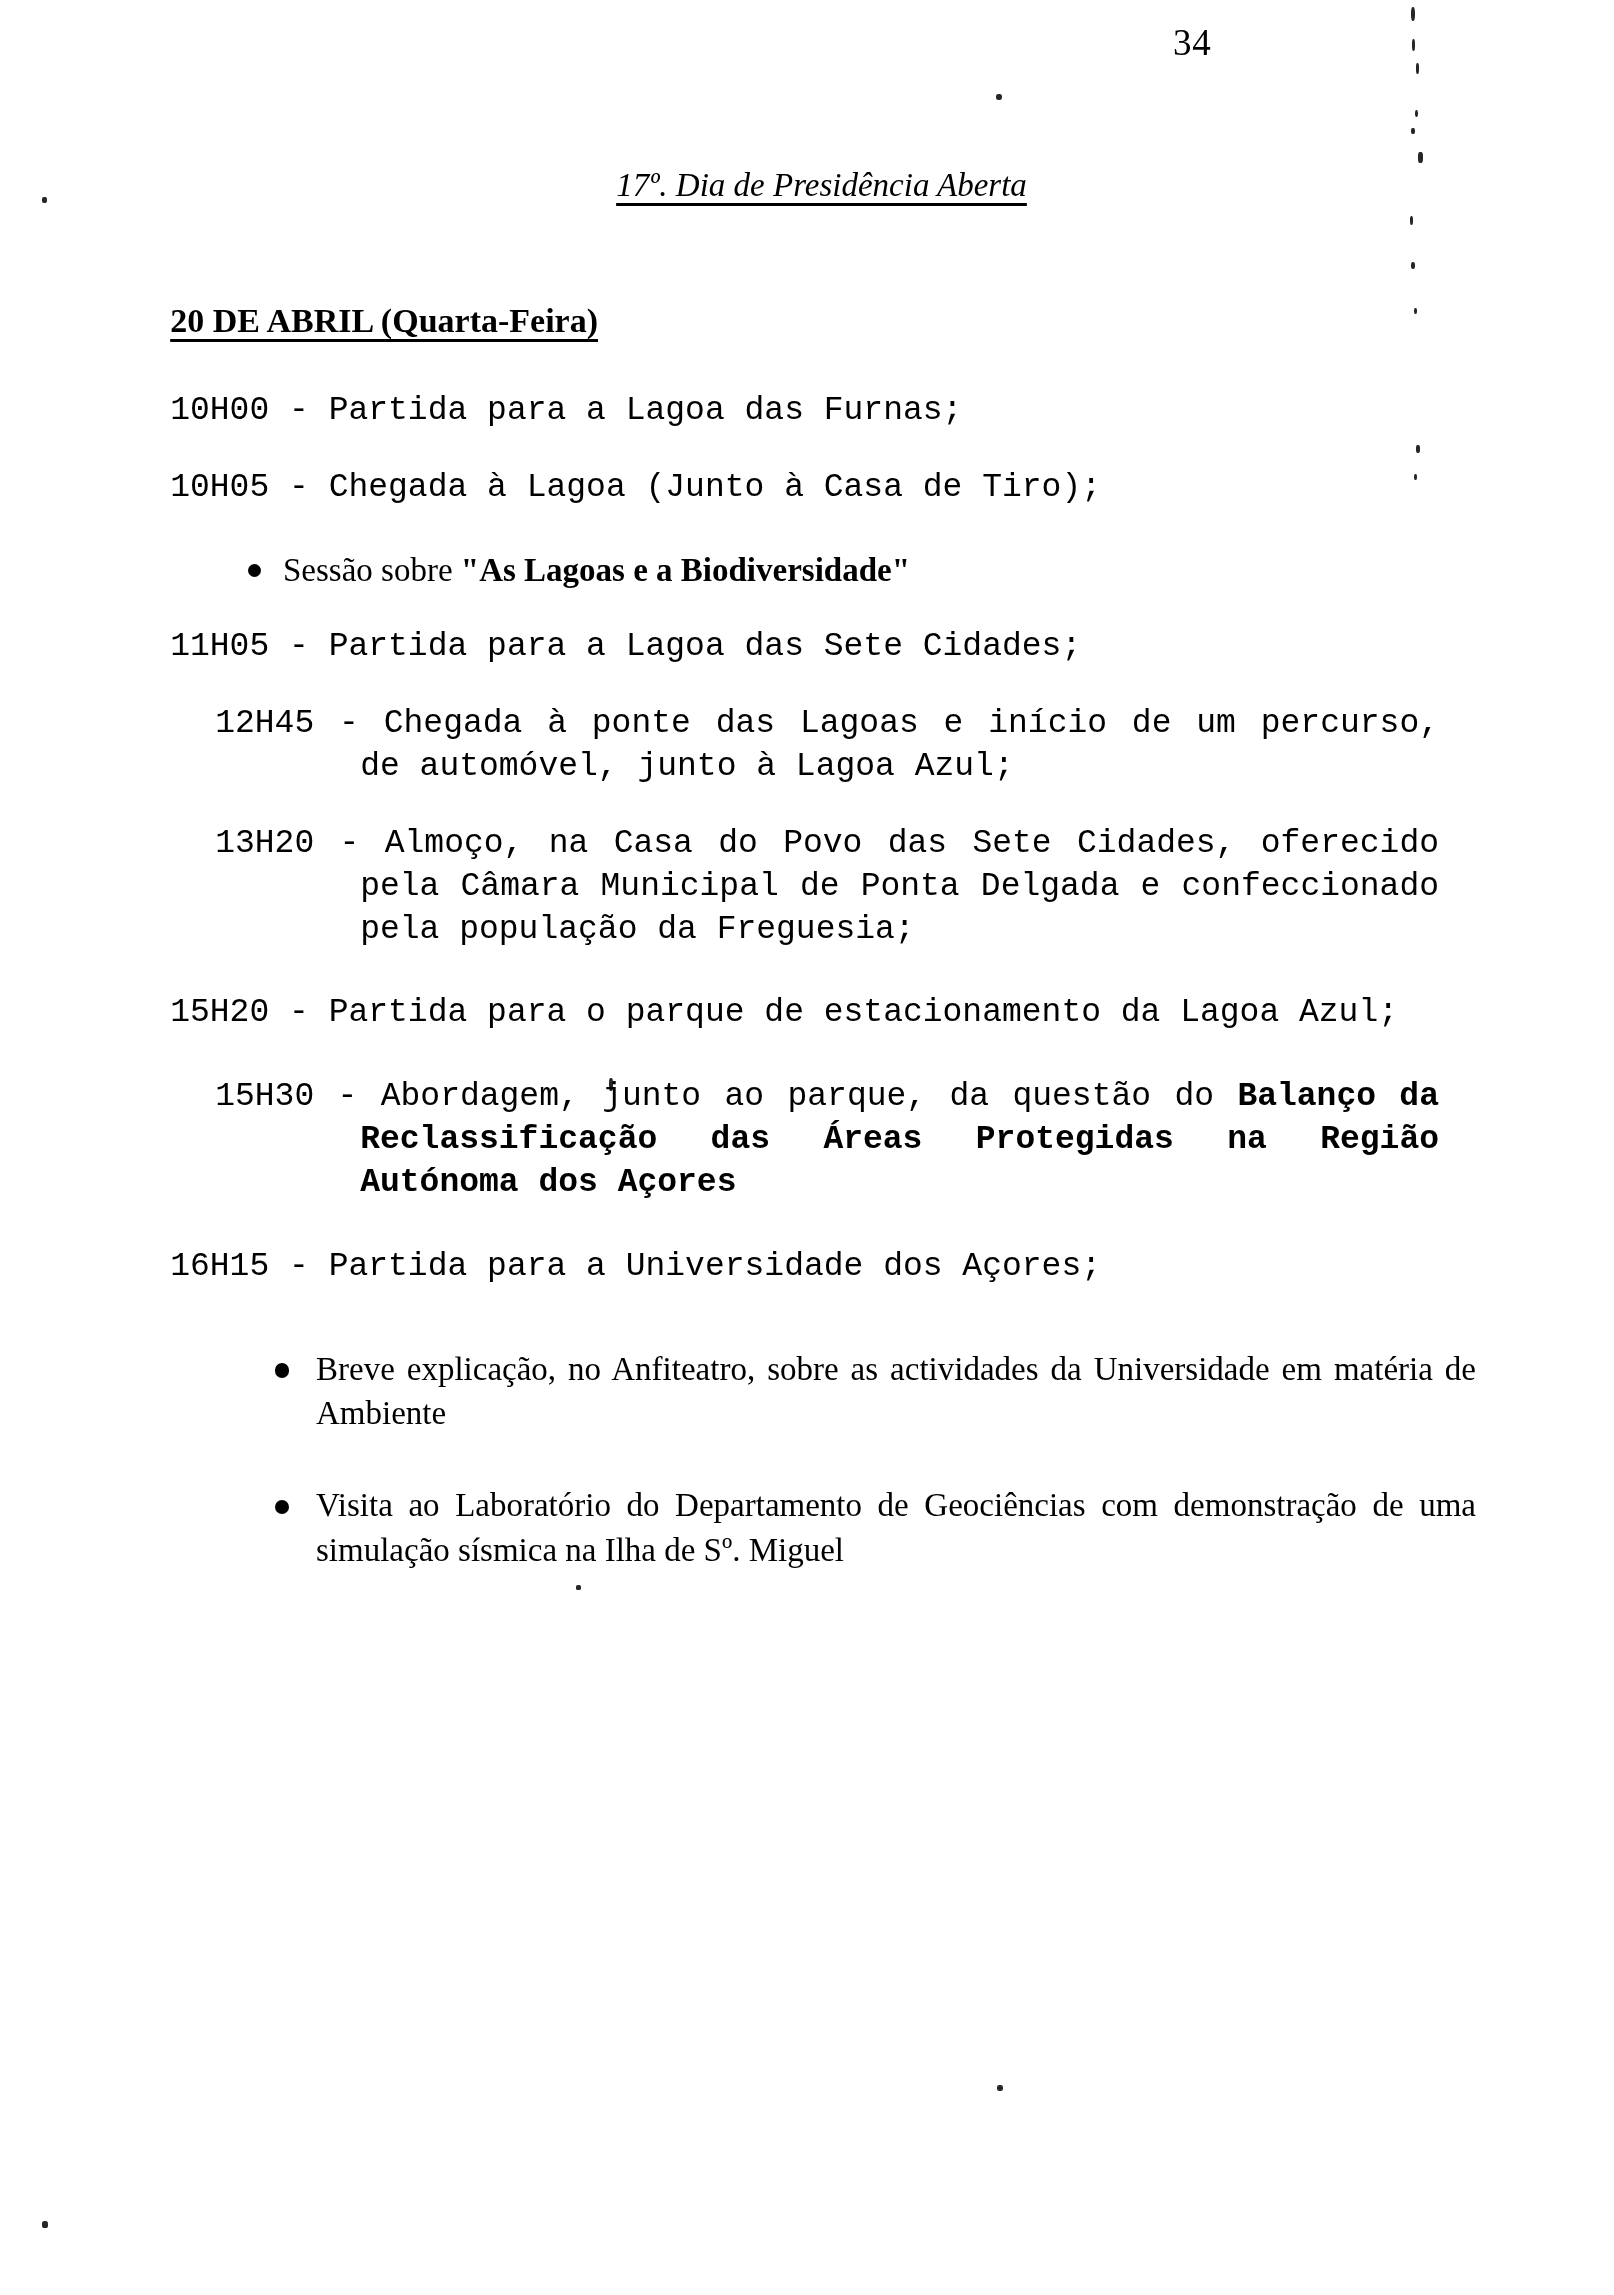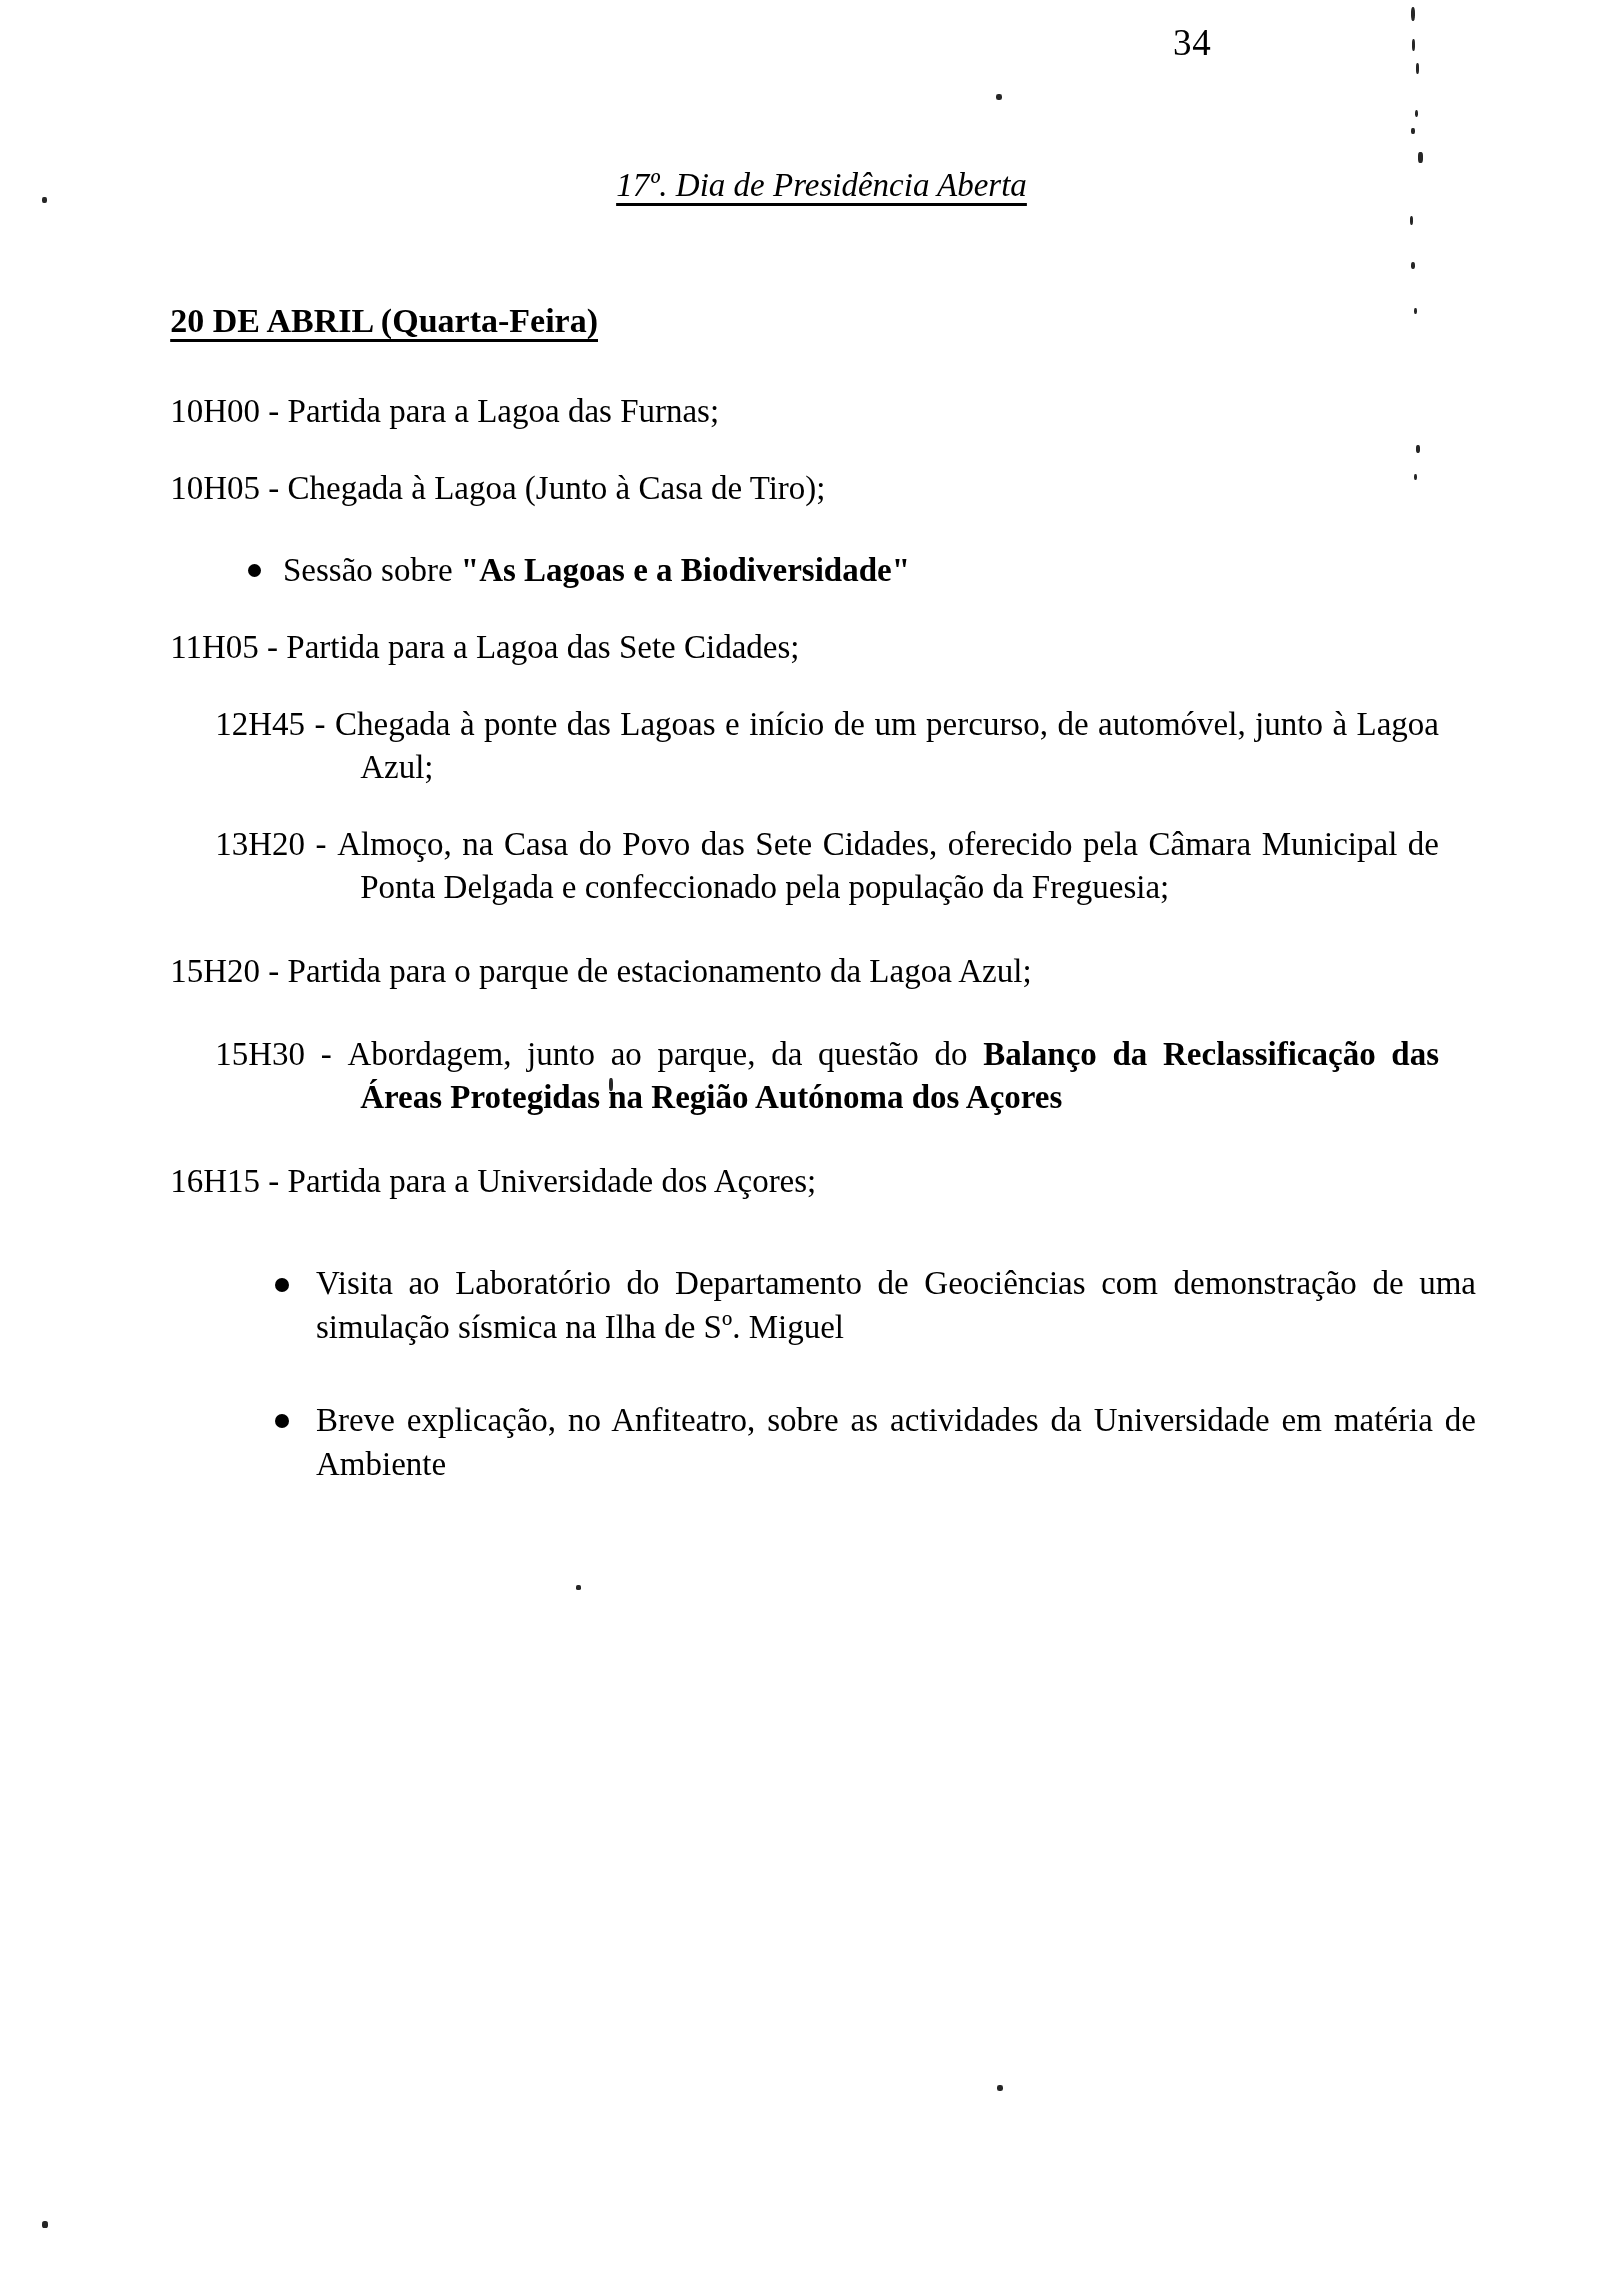--- a/index.html
+++ b/index.html
@@ -69,20 +69,21 @@
     text-align: center;
   }
 
   
   .entry {
     position: relative;
     font-size: 33px;
     line-height: 1.30;
     margin: 0 0 34px 0;
     padding-left: 5.2px;
+    font-family: Liberation Mono, monospace;
   }
 
   
   .entry.single {
     white-space: nowrap;
   }
 
   
   .entry.para {
     text-align: justify;
@@ -235,23 +236,23 @@
     <div class="entry single">
       <span>16H15</span>
       <span>-</span>
       <span>Partida para a Universidade dos Açores;</span>
     </div>
 
 
     <div class="final-bullets">
       <div class="big-bullet">
         <span class="dot"></span>
-        <span>Visita ao Laboratório do Departamento de Geociências com demonstração de uma simulação sísmica na Ilha de Sº. Miguel</span>
+        <span>Breve explicação, no Anfiteatro, sobre as actividades da Universidade em matéria de Ambiente</span>
       </div>
       <div class="big-bullet">
         <span class="dot"></span>
-        <span>Breve explicação, no Anfiteatro, sobre as actividades da Universidade em matéria de Ambiente</span>
+        <span>Visita ao Laboratório do Departamento de Geociências com demonstração de uma simulação sísmica na Ilha de Sº. Miguel</span>
       </div>
     </div>
 
   </div>
 </div>
 
 
 </body></html>

